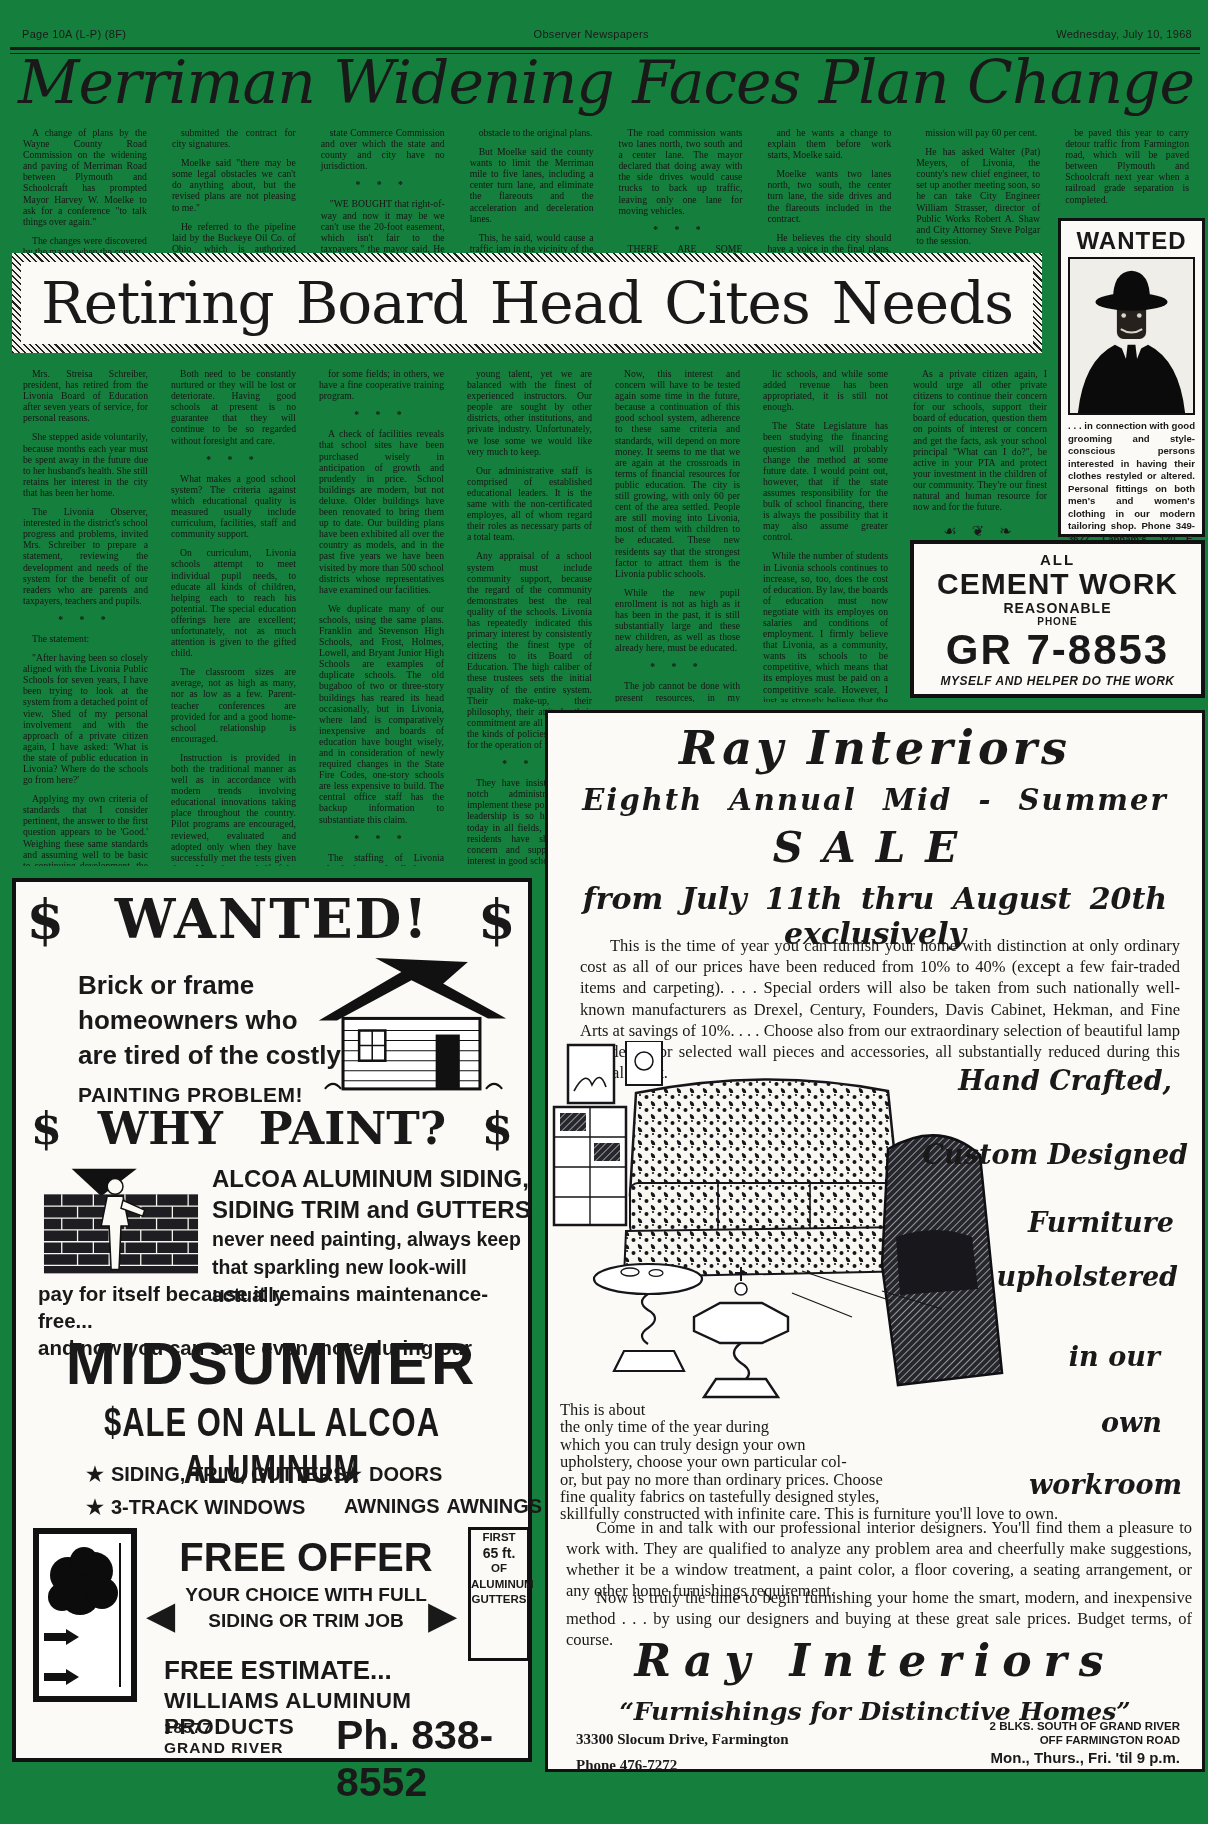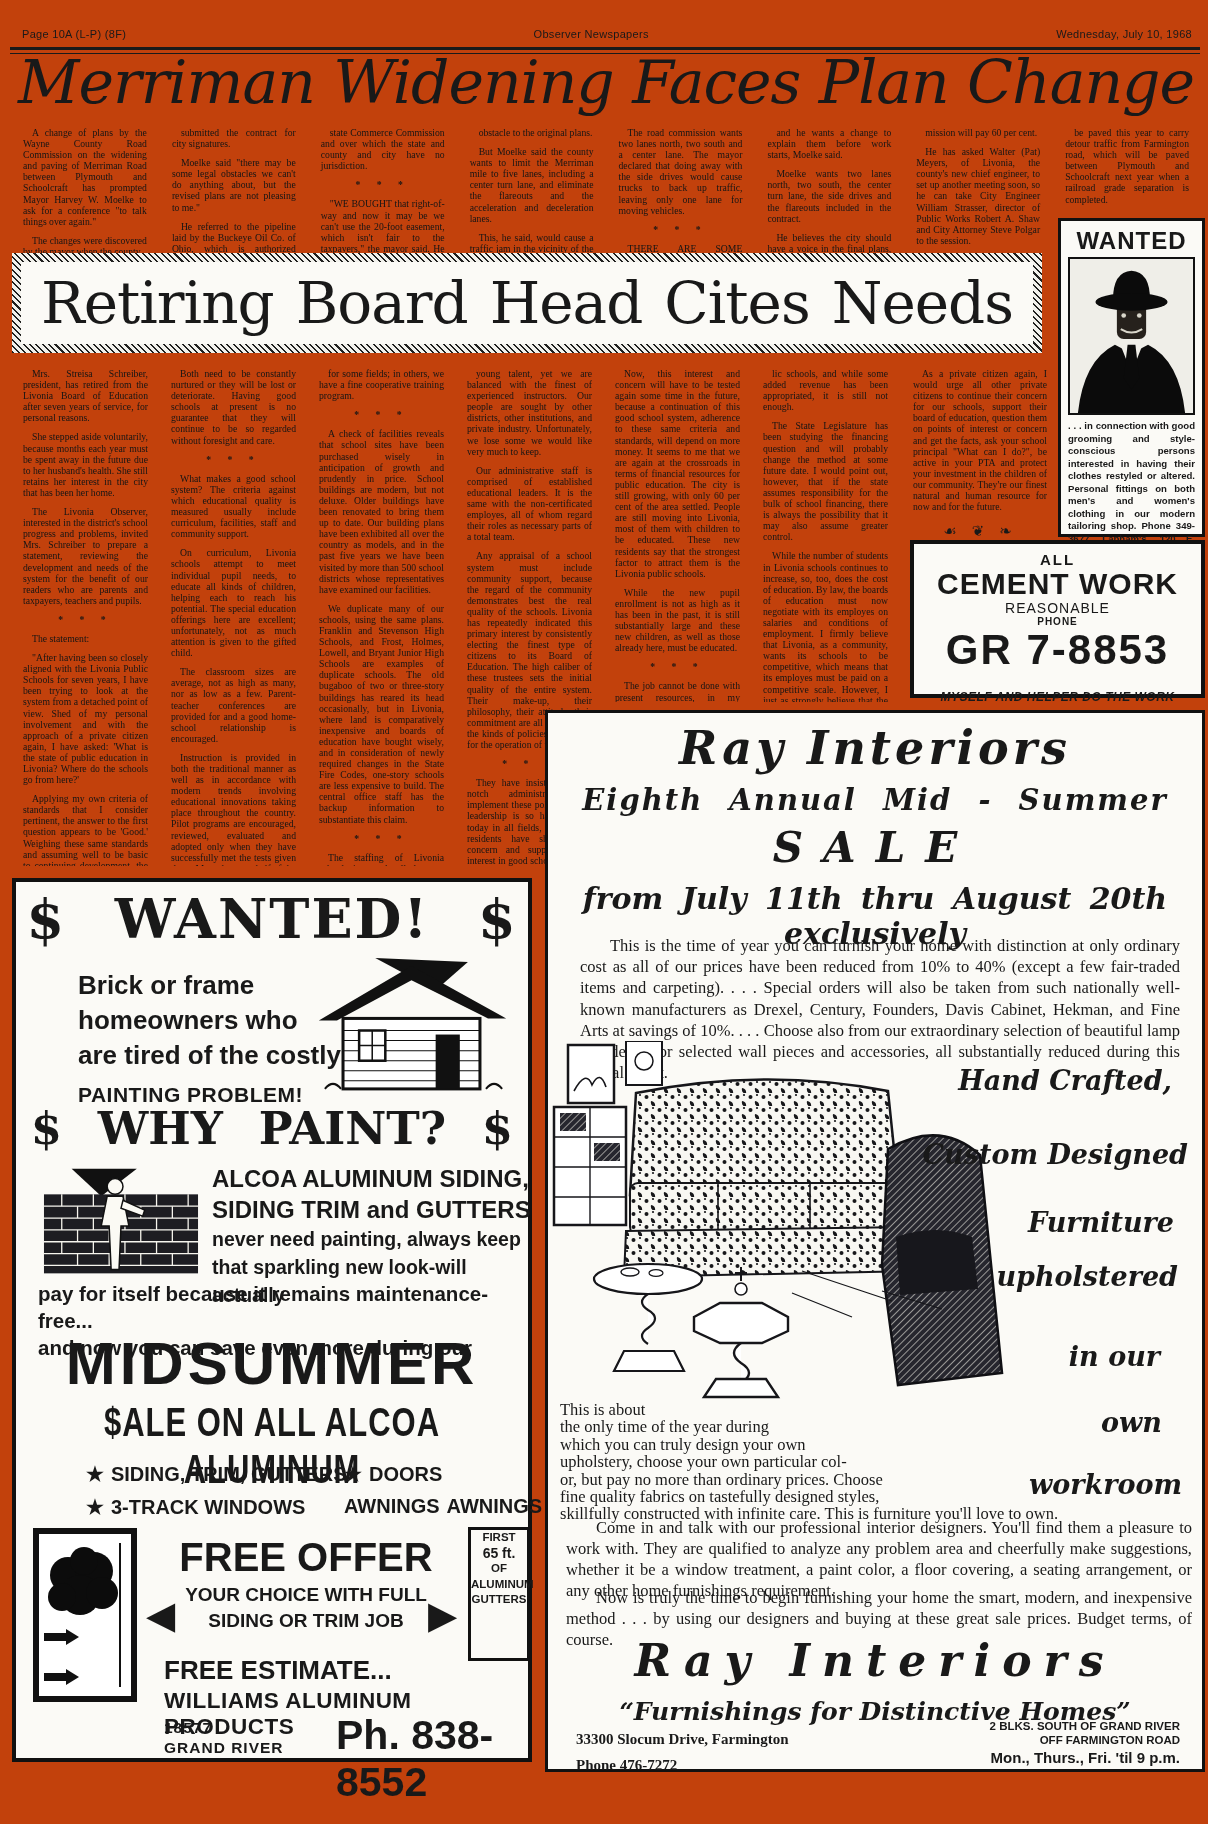--- a/index.html
+++ b/index.html
@@ -1,17 +1,17 @@
 <!DOCTYPE html>
 <html><head>
 <meta charset="utf-8">
 <style>
   *{margin:0;padding:0;box-sizing:border-box}
   html,body{background:#777}
-  .page{position:relative;width:1208px;height:1824px;margin:0 auto;background:#c2410c;color:#191919;overflow:hidden;font-family:"Liberation Serif",serif}
+  .page{position:relative;width:1208px;height:1824px;margin:0 auto;background:#15803d;color:#191919;overflow:hidden;font-family:"Liberation Serif",serif}
 
   
   .masthead{position:absolute;left:22px;right:16px;top:28px;display:flex;justify-content:space-between;font:11px "Liberation Sans",sans-serif;letter-spacing:.3px}
   .mh-rule{position:absolute;left:10px;right:8px;top:47px;height:7px;border-top:3px solid #1a1a1a;border-bottom:1px solid #1a1a1a}
 
   
   .merriman-hl{position:absolute;left:18px;right:14px;top:50px;font:italic 400 60px/64px "DejaVu Serif",serif;text-align:justify;text-align-last:justify;letter-spacing:-1px}
   .board-box{position:absolute;left:12px;top:253px;width:1030px;height:100px;background:repeating-linear-gradient(45deg,#20201f 0 1.5px,#f2f1ec 1.5px 4.5px)}
   .board-inner{position:absolute;inset:9px;background:#fbfaf6;display:flex;align-items:center}
   .board-hl{width:100%;padding:0 20px;font:400 58px/72px "DejaVu Serif",serif;letter-spacing:-1px;text-align:justify;text-align-last:justify}
@@ -31,24 +31,24 @@
   
   .laphams{position:absolute;left:1058px;top:218px;width:147px;height:319px;border:3px solid #111;padding:6px 7px;background:#fbfaf6}
   .lp-title{font:800 24px/27px "Liberation Sans",sans-serif;text-align:center;letter-spacing:1px}
   .lp-photo{display:block;width:127px;height:158px;border:2px solid #111;margin:3px auto 0}
   .lp-body{font:700 9.6px/12.5px "Liberation Sans",sans-serif;text-align:justify;margin-top:5px}
 
   
   .cement{position:absolute;left:910px;top:540px;width:295px;height:158px;border:4px solid #111;background:#fbfaf6;text-align:center;font-family:"Liberation Sans",sans-serif}
   .c-all{font-weight:700;font-size:15px;margin-top:7px;letter-spacing:2px}
   .c-main{font-weight:800;font-size:30px;line-height:32px;letter-spacing:1px}
-  .c-reas{font-weight:400;font-size:14px;letter-spacing:1px}
+  .c-reas{font-weight:700;font-size:14px;letter-spacing:1px}
   .c-ph{font-weight:700;font-size:10px;letter-spacing:1px}
   .c-num{font-weight:800;font-size:42px;line-height:46px;letter-spacing:2px}
-  .c-tag{font:italic 700 12px "Liberation Sans",sans-serif;margin-top:17px;letter-spacing:.5px}
+  .c-tag{font:italic 700 12px "Liberation Sans",sans-serif;margin-top:1px;letter-spacing:.5px}
 
   
   .ray{position:absolute;left:545px;top:710px;width:660px;height:1062px;border:3px solid #111;background:#fbfaf6}
   .ray .ctr{position:absolute;left:0;right:0;text-align:center}
   .r-name{top:8px;font:italic 700 46px "DejaVu Serif",serif;letter-spacing:4px}
   .r-sub{top:70px;font:italic 700 29px "DejaVu Serif",serif;letter-spacing:2px;word-spacing:14px}
   .r-sale{top:110px;font:italic 700 42px "DejaVu Serif",serif;letter-spacing:20px}
   .r-dates{top:168px;font:italic 700 30px "DejaVu Serif",serif;word-spacing:8px}
   .r-intro{position:absolute;left:32px;top:222px;width:600px;font:16.5px/21.2px "Liberation Serif",serif;text-align:justify;text-indent:30px}
   .r-furn{position:absolute;left:4px;top:328px;width:460px;height:360px}

